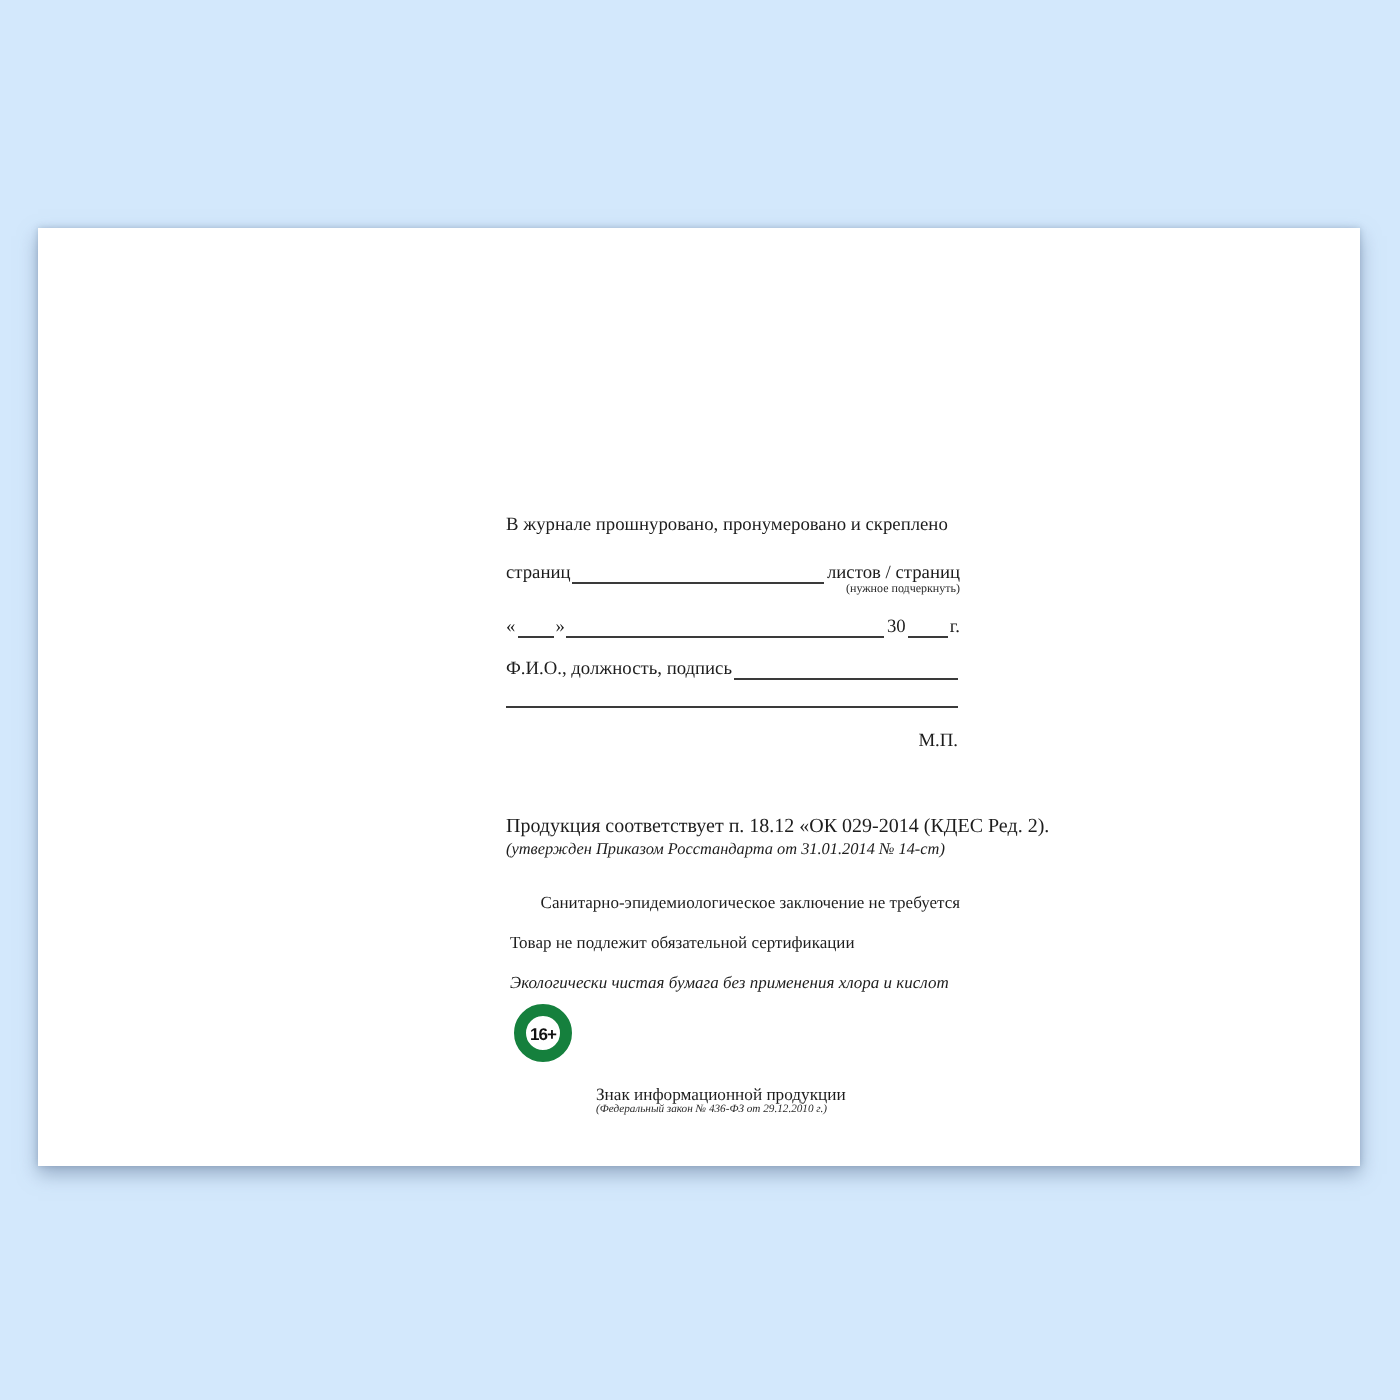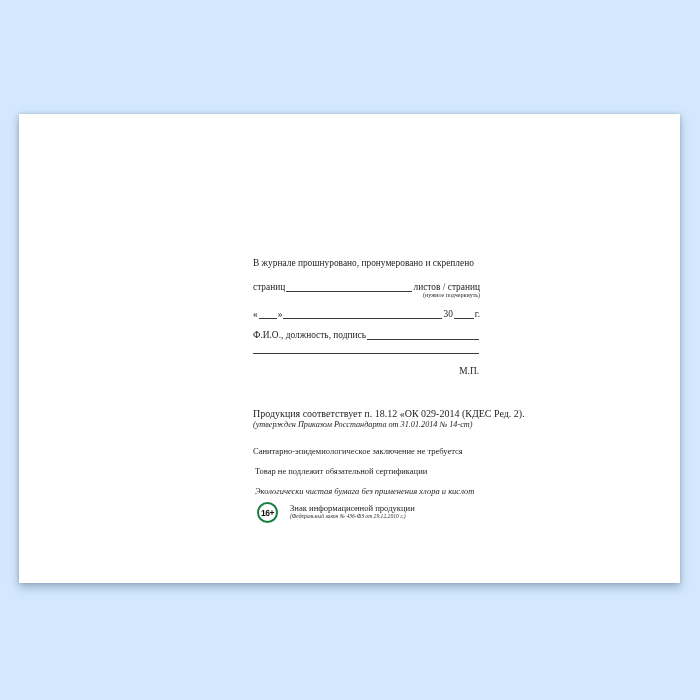--- a/index.html
+++ b/index.html
@@ -65,33 +65,33 @@
   .statement { font-size: 8.5px; line-height: 10px; }
   .agemark {
     display: flex;
     align-items: flex-start;
   }
   .badge-16 {
     flex: 0 0 auto;
     margin-left: 4px;
     width: 17px;
     height: 17px;
-    border: 2px solid #15803d;
+    border: 6px solid #15803d;
     border-radius: 50%;
     display: flex;
     align-items: center;
     justify-content: center;
     font-size: 8.5px;
     font-weight: bold;
     color: #111;
     letter-spacing: -0.5px;
     font-family: "Liberation Sans", sans-serif;
   }
   .agemark-text { margin-left: 12px; padding-top: 1px; }
-  .agemark-title { font-size: 8.6px; line-height: 10px; }
+  .agemark-title { font-size: 8.6px; line-height: 10px; margin-top: 39px; }
   .agemark-law { font-size: 5.6px; line-height: 7px; font-style: italic; color: #2a2a2a; }
 </style>
 </head>
 <body>
 
 <div class="scene">
   <div class="page">
     <div class="doc">
 
       <div class="row t-main" style="top:0;">В журнале прошнуровано, пронумеровано и скреплено</div>
@@ -121,21 +121,21 @@
 
       <div class="blank-full"></div>
 
       <div class="row t-main right" style="top:108px; padding-right:1px; width:226px;">М.П.</div>
 
       <div class="row" style="top:150px;">
         <div class="para-l1">Продукция соответствует п. 18.12 «ОК 029-2014 (КДЕС Ред. 2).</div>
         <div class="para-l3">(утвержден Приказом Росстандарта от 31.01.2014 № 14-ст)</div>
       </div>
 
-      <div class="row statement" style="top:188px;">Санитарно-эпидемиологическое заключение не требуется</div>
+      <div class="row statement" style="top:188px;text-align:right;">Санитарно-эпидемиологическое заключение не требуется</div>
       <div class="row statement" style="top:208px; left:2px;">Товар не подлежит обязательной сертификации</div>
       <div class="row statement" style="top:228px; left:2px;font-style:italic;">Экологически чистая бумага без применения хлора и кислот</div>
 
       <div class="row agemark" style="top:244px;">
         <span class="badge-16">16+</span>
         <span class="agemark-text">
           <span class="agemark-title" style="display:block;">Знак информационной продукции</span>
           <span class="agemark-law" style="display:block;">(Федеральный закон № 436-ФЗ от 29.12.2010 г.)</span>
         </span>
       </div>

